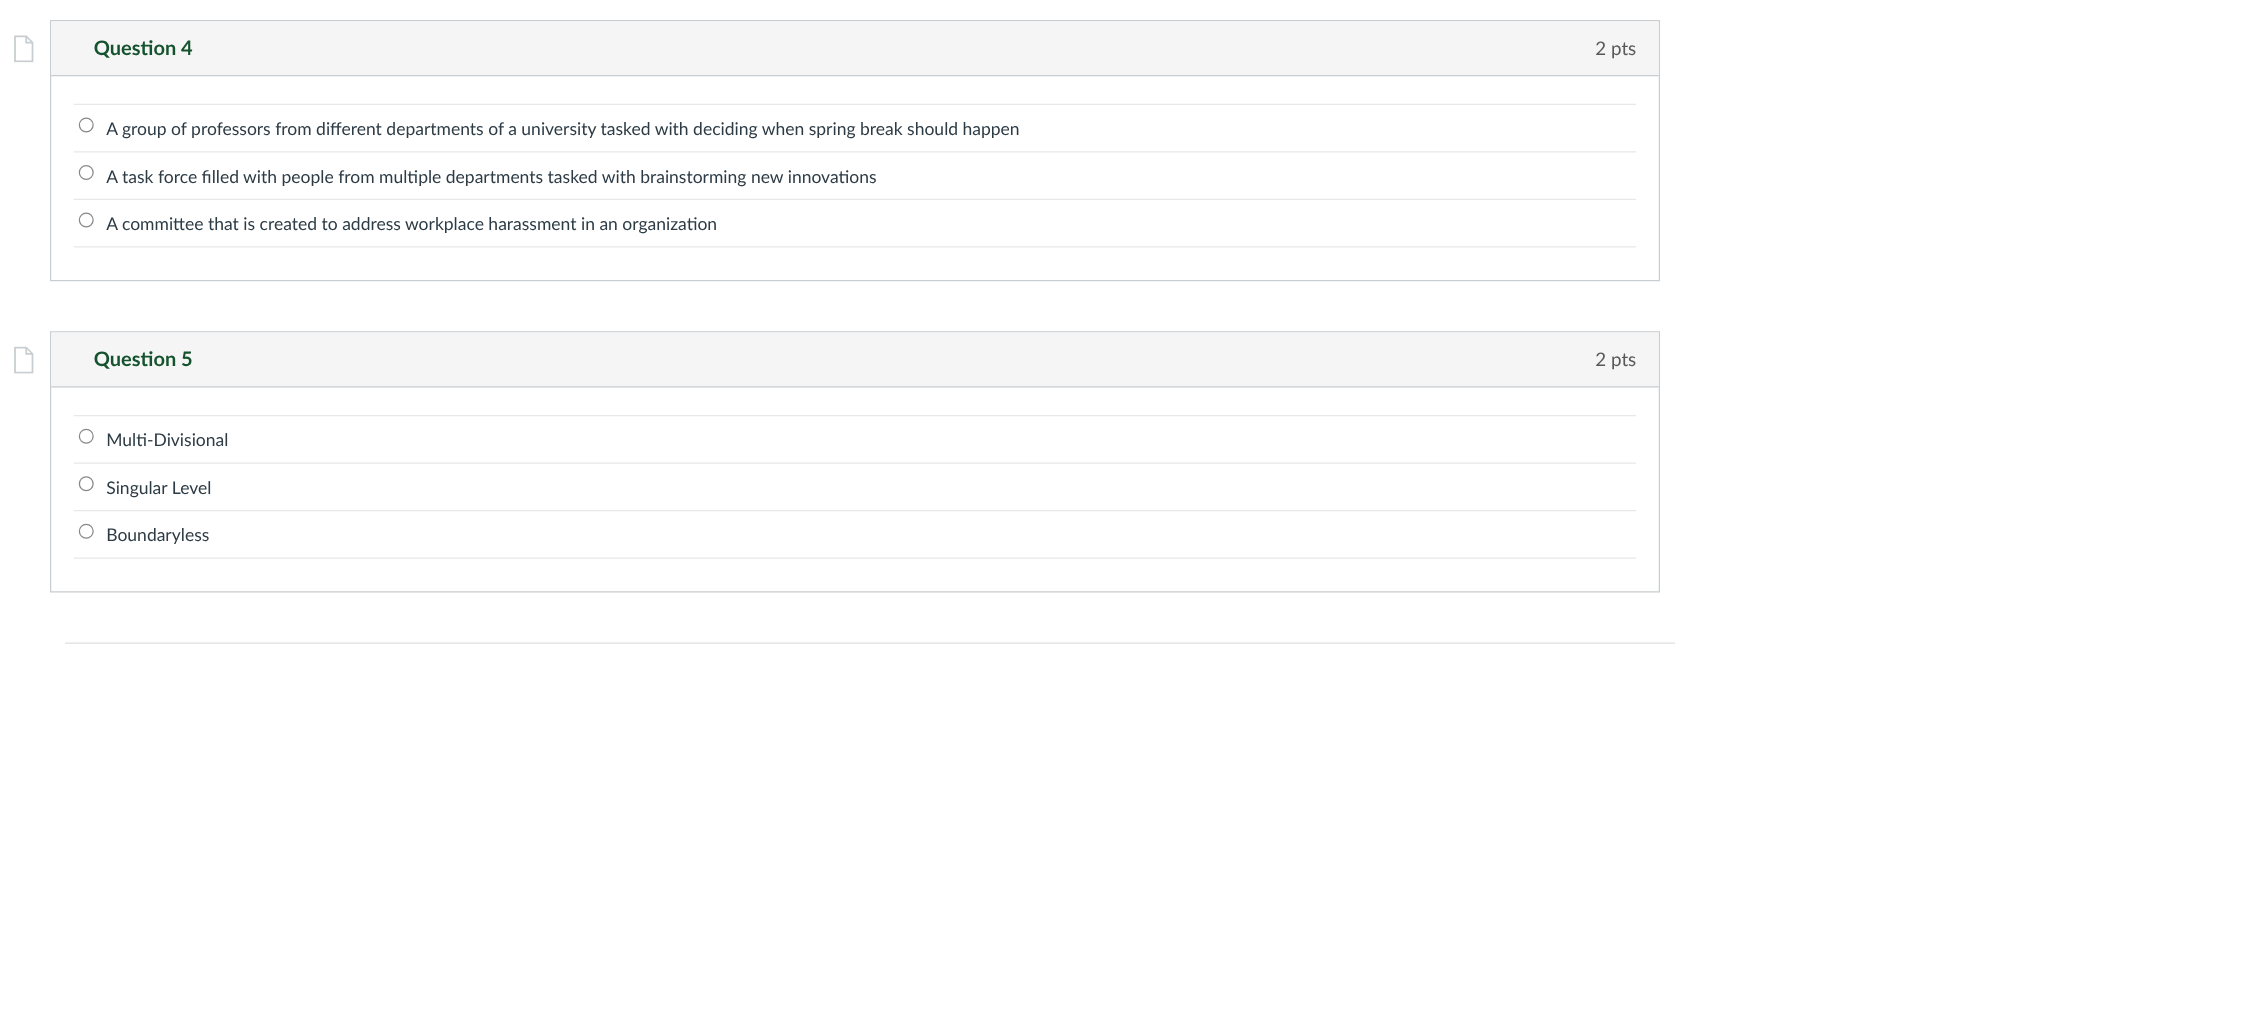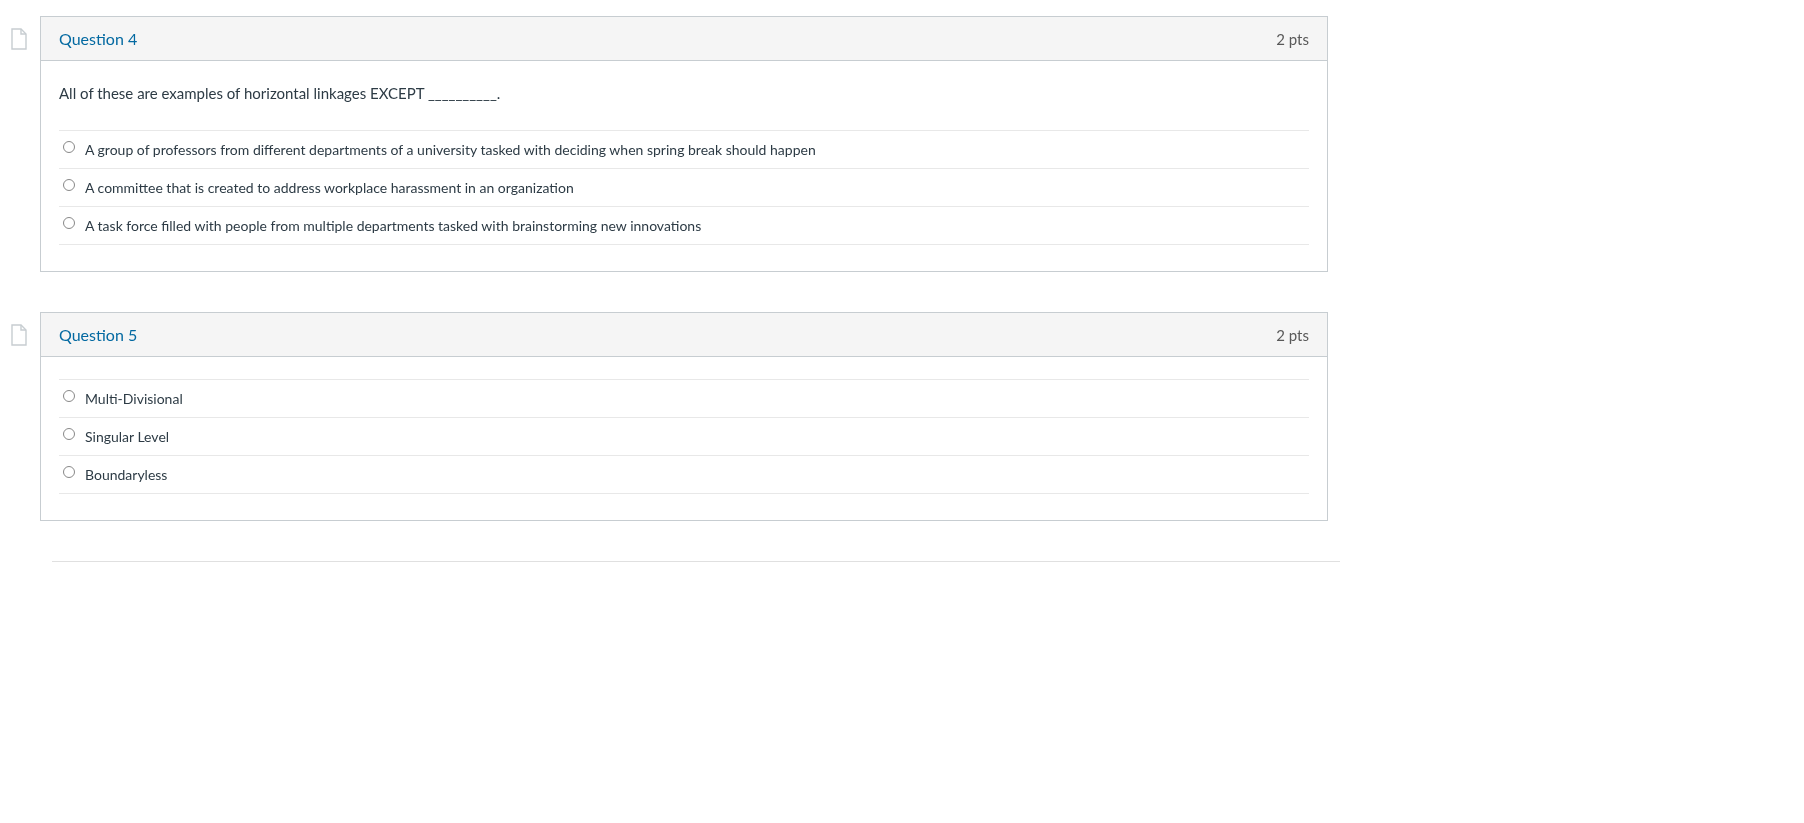--- a/index.html
+++ b/index.html
@@ -36,23 +36,24 @@
   }
   .question-header {
     display: flex;
     justify-content: space-between;
     align-items: center;
     background: #f5f5f5;
     border-bottom: 1px solid #c7cdd1;
     padding: 12px 18px;
   }
   .question-title {
-    font-weight: 400;
+    font-weight: 700;
     font-size: 16px;
-    color: #0369a1;
+    color: #14532d;
+    margin-left: 16px;
   }
   .question-points {
     font-size: 15px;
     color: #595959;
     margin-left: 20px;
   }
   .question-body {
     padding: 22px 18px 6px;
   }
   .question-text {
@@ -101,33 +102,32 @@
         <path d="M2 1 h9 l5 5 v15 h-14 z"></path>
         <path d="M11 1 v5 h5"></path>
       </svg>
     </span>
     <div class="question-box">
       <div class="question-header">
         <span class="question-title">Question 4</span>
         <span class="question-points">2 pts</span>
       </div>
       <div class="question-body">
-        <div class="question-text">All of these are examples of horizontal linkages EXCEPT __________.</div>
         <div class="answers">
           <div class="answer-row">
             <span class="radio"></span>
             <span>A group of professors from different departments of a university tasked with deciding when spring break should happen</span>
           </div>
           <div class="answer-row">
             <span class="radio"></span>
-            <span>A committee that is created to address workplace harassment in an organization</span>
+            <span>A task force filled with people from multiple departments tasked with brainstorming new innovations</span>
           </div>
           <div class="answer-row">
             <span class="radio"></span>
-            <span>A task force filled with people from multiple departments tasked with brainstorming new innovations</span>
+            <span>A committee that is created to address workplace harassment in an organization</span>
           </div>
         </div>
       </div>
     </div>
   </div>
 
   <div class="question-wrapper">
     <span class="outline-icon">
       <svg viewBox="0 0 18 22" width="18" height="22" fill="none" stroke="currentColor" stroke-width="1.4">
         <path d="M2 1 h9 l5 5 v15 h-14 z"></path>

